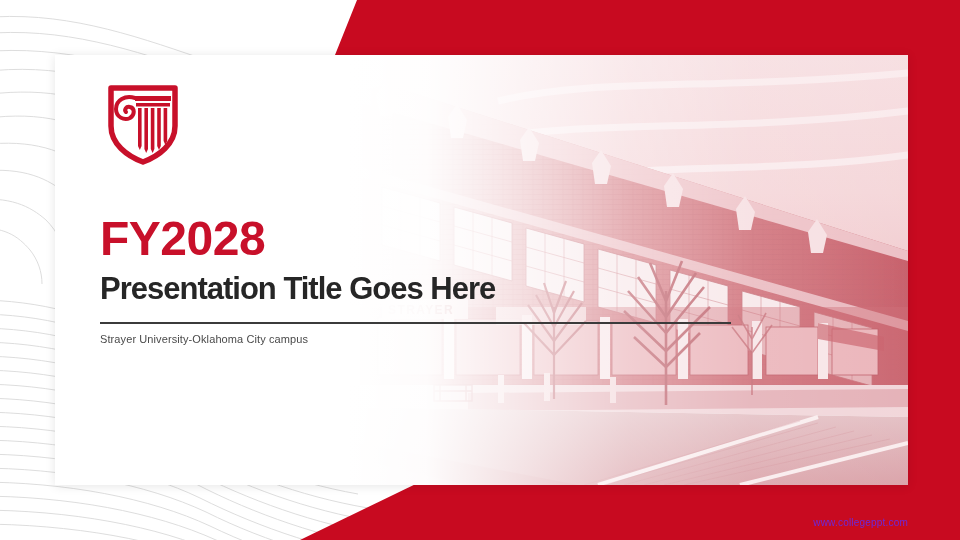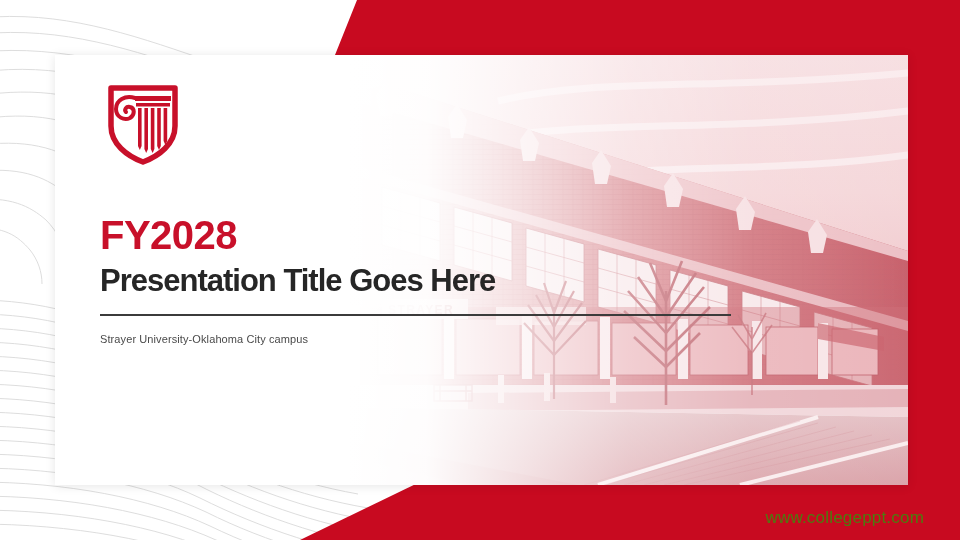--- a/index.html
+++ b/index.html
@@ -102,21 +102,21 @@
 
   
   .text-block {
     position: absolute;
     left: 45px;
     top: 160px;
     width: 700px;
     z-index: 5;
   }
   .fy {
-    font-size: 40px;
+    font-size: 48px;
     font-weight: bold;
     color: #C8102A;
     letter-spacing: -0.5px;
     line-height: 1;
     margin: 0 0 10px 0;
   }
   .title {
     font-size: 31px;
     font-weight: bold;
     color: #262626;
@@ -125,34 +125,34 @@
     margin: 0;
     white-space: nowrap;
   }
   .rule {
     margin-top: 16px;
     width: 631px;
     height: 2px;
     background: #3b3b3b;
   }
   .campus {
-    margin-top: 17px;
+    margin-top: 9px;
     font-size: 11px;
     color: #4a4a4a;
     letter-spacing: 0.1px;
   }
 
   
   .footer-url {
     position: absolute;
-    right: 36px;
+    right: 52px;
     bottom: 12px;
     z-index: 6;
-    color: #4d7c0f;
-    font-size: 17px;
+    color: #6d28d9;
+    font-size: 10px;
     letter-spacing: 0.2px;
   }
 </style>
 </head>
 <body>
 
 <div id="slide">
 
   <svg class="bg-contours" width="960" height="540" viewBox="0 0 960 540" aria-hidden="true">
     <g fill="none" stroke="#d9d9d9" stroke-width="0.9">

